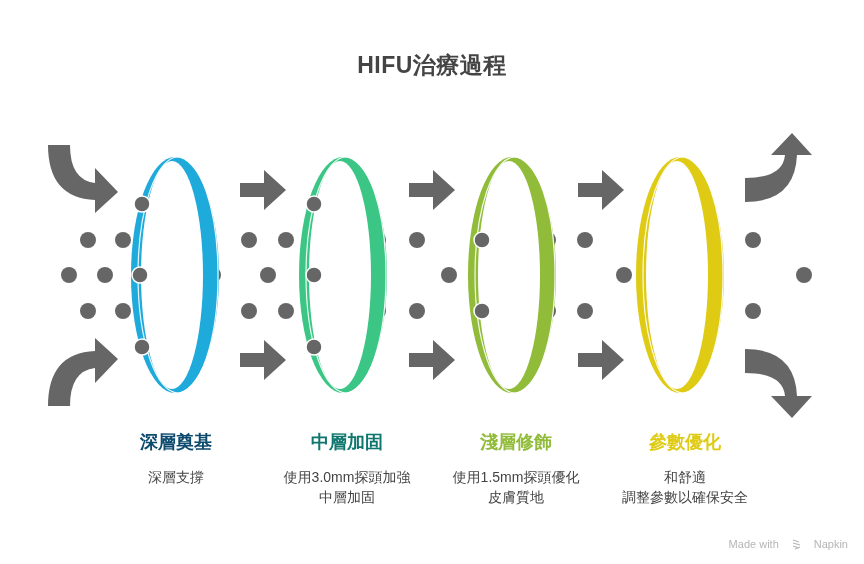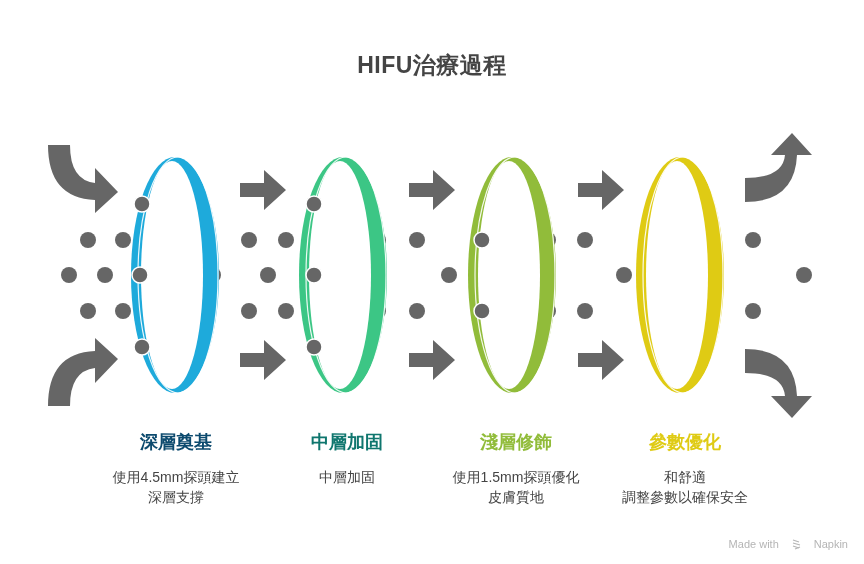--- a/index.html
+++ b/index.html
@@ -109,26 +109,26 @@
       <path d="M48 406 L70 406 Q70 371 95 368 L95 383 L118 359 L95 338 L95 351 Q48 353 48 406 Z" fill="#666666"></path>
       <path d="M745 178 L745 202 Q795 202 797 155 L812 155 L792 133 L771 155 L785 155 Q783 178 745 178 Z" fill="#666666"></path>
       <path d="M745 373 L745 349 Q795 349 797 396 L812 396 L792 418 L771 396 L785 396 Q783 373 745 373 Z" fill="#666666"></path>
     </g>
 </svg>
 
 <div id="title" style="color: rgb(68, 68, 68);">HIFU治療過程</div>
 
 <div id="stage-0-label" class="stage-label" style="left: 91px; color: #0c4a6e;">深層奠基</div>
 <div id="stage-0-desc" class="stage-desc" style="left:91px;">
-  <div>使用4.5mm探頭建立</div>
   <div>深層支撐</div>
 </div>
 
 <div id="stage-1-label" class="stage-label" style="left: 262px; color: #0f766e;">中層加固</div>
 <div id="stage-1-desc" class="stage-desc" style="left:262px;">
+  <div>使用3.0mm探頭加強</div>
   <div>中層加固</div>
 </div>
 
 <div id="stage-2-label" class="stage-label" style="left: 431px; color: rgb(145, 188, 58);">淺層修飾</div>
 <div id="stage-2-desc" class="stage-desc" style="left:431px;">
   <div>使用1.5mm探頭優化</div>
   <div>皮膚質地</div>
 </div>
 
 <div id="stage-3-label" class="stage-label" style="left: 600px; color: rgb(223, 203, 20);">參數優化</div>

